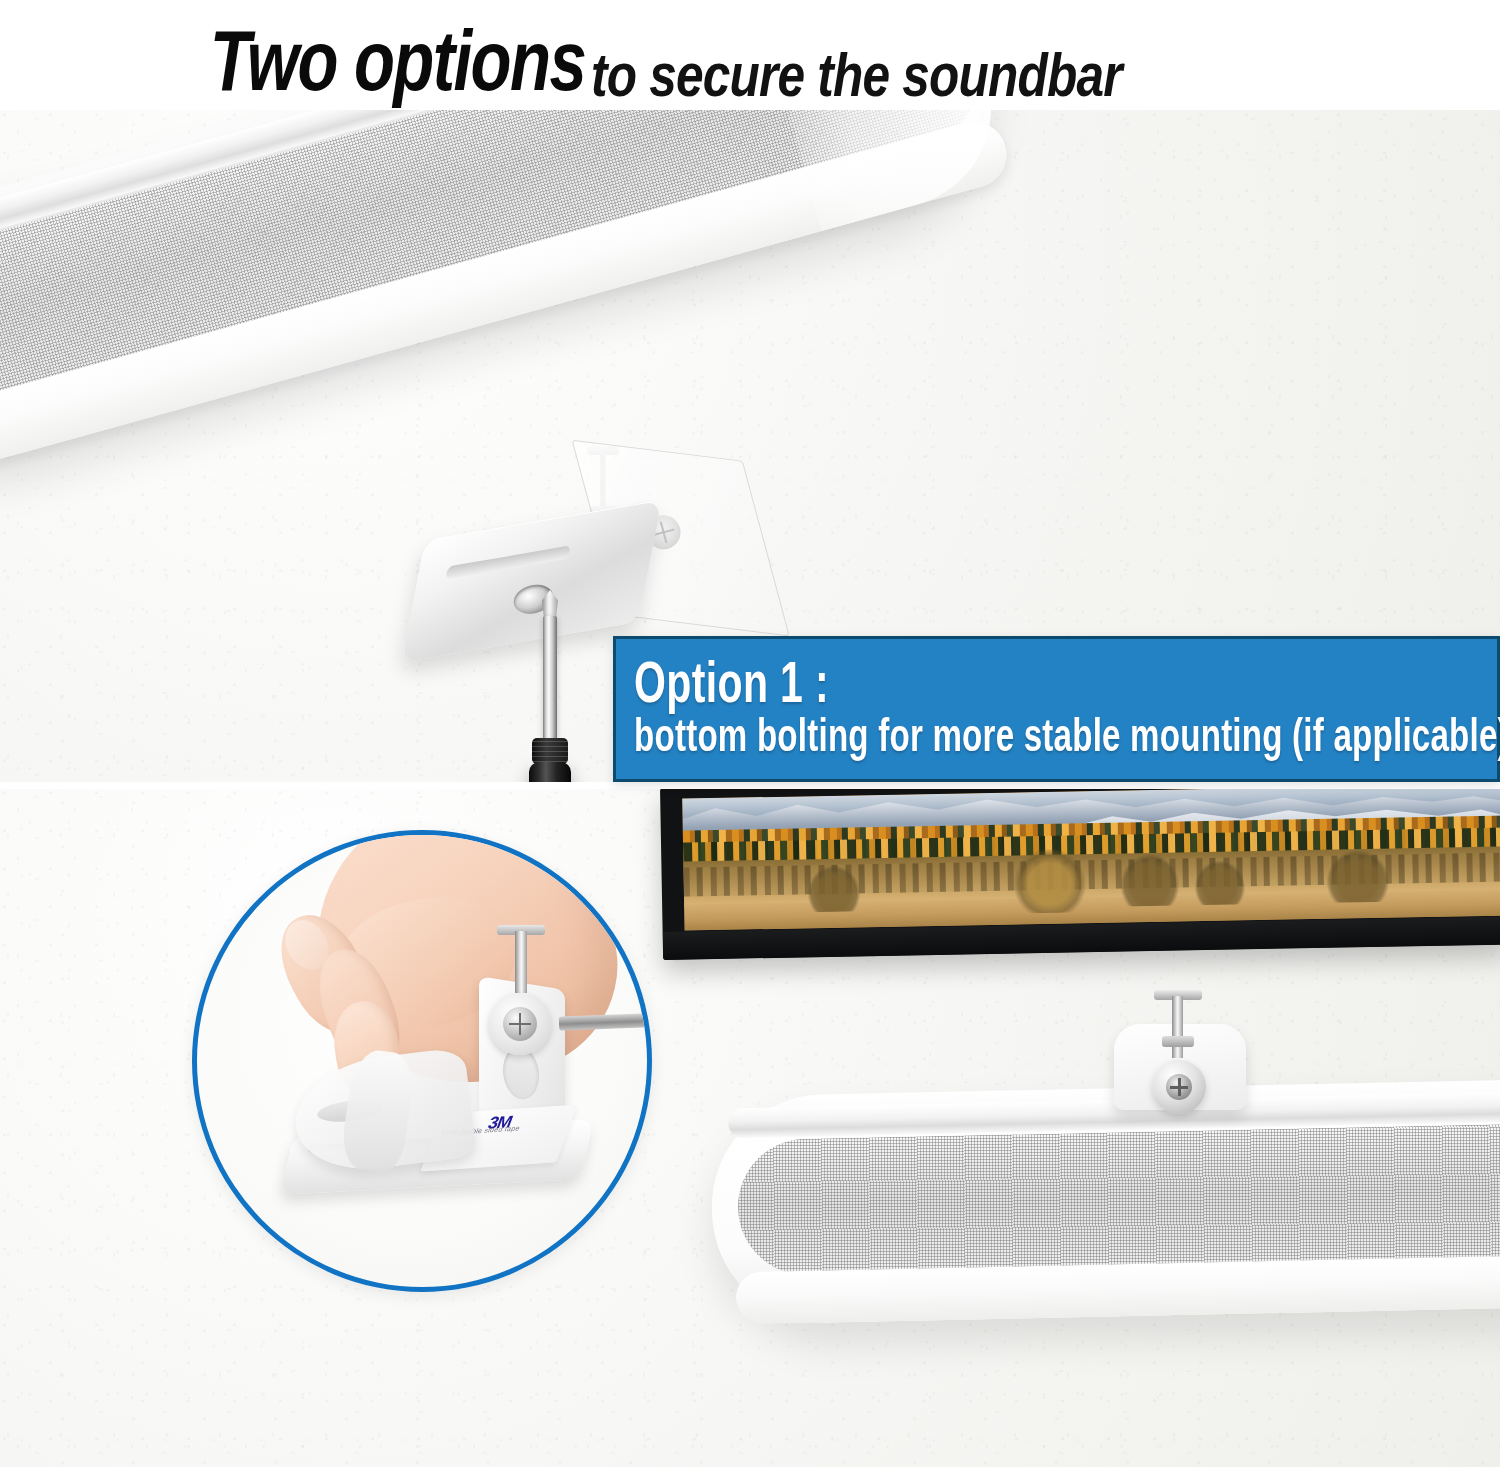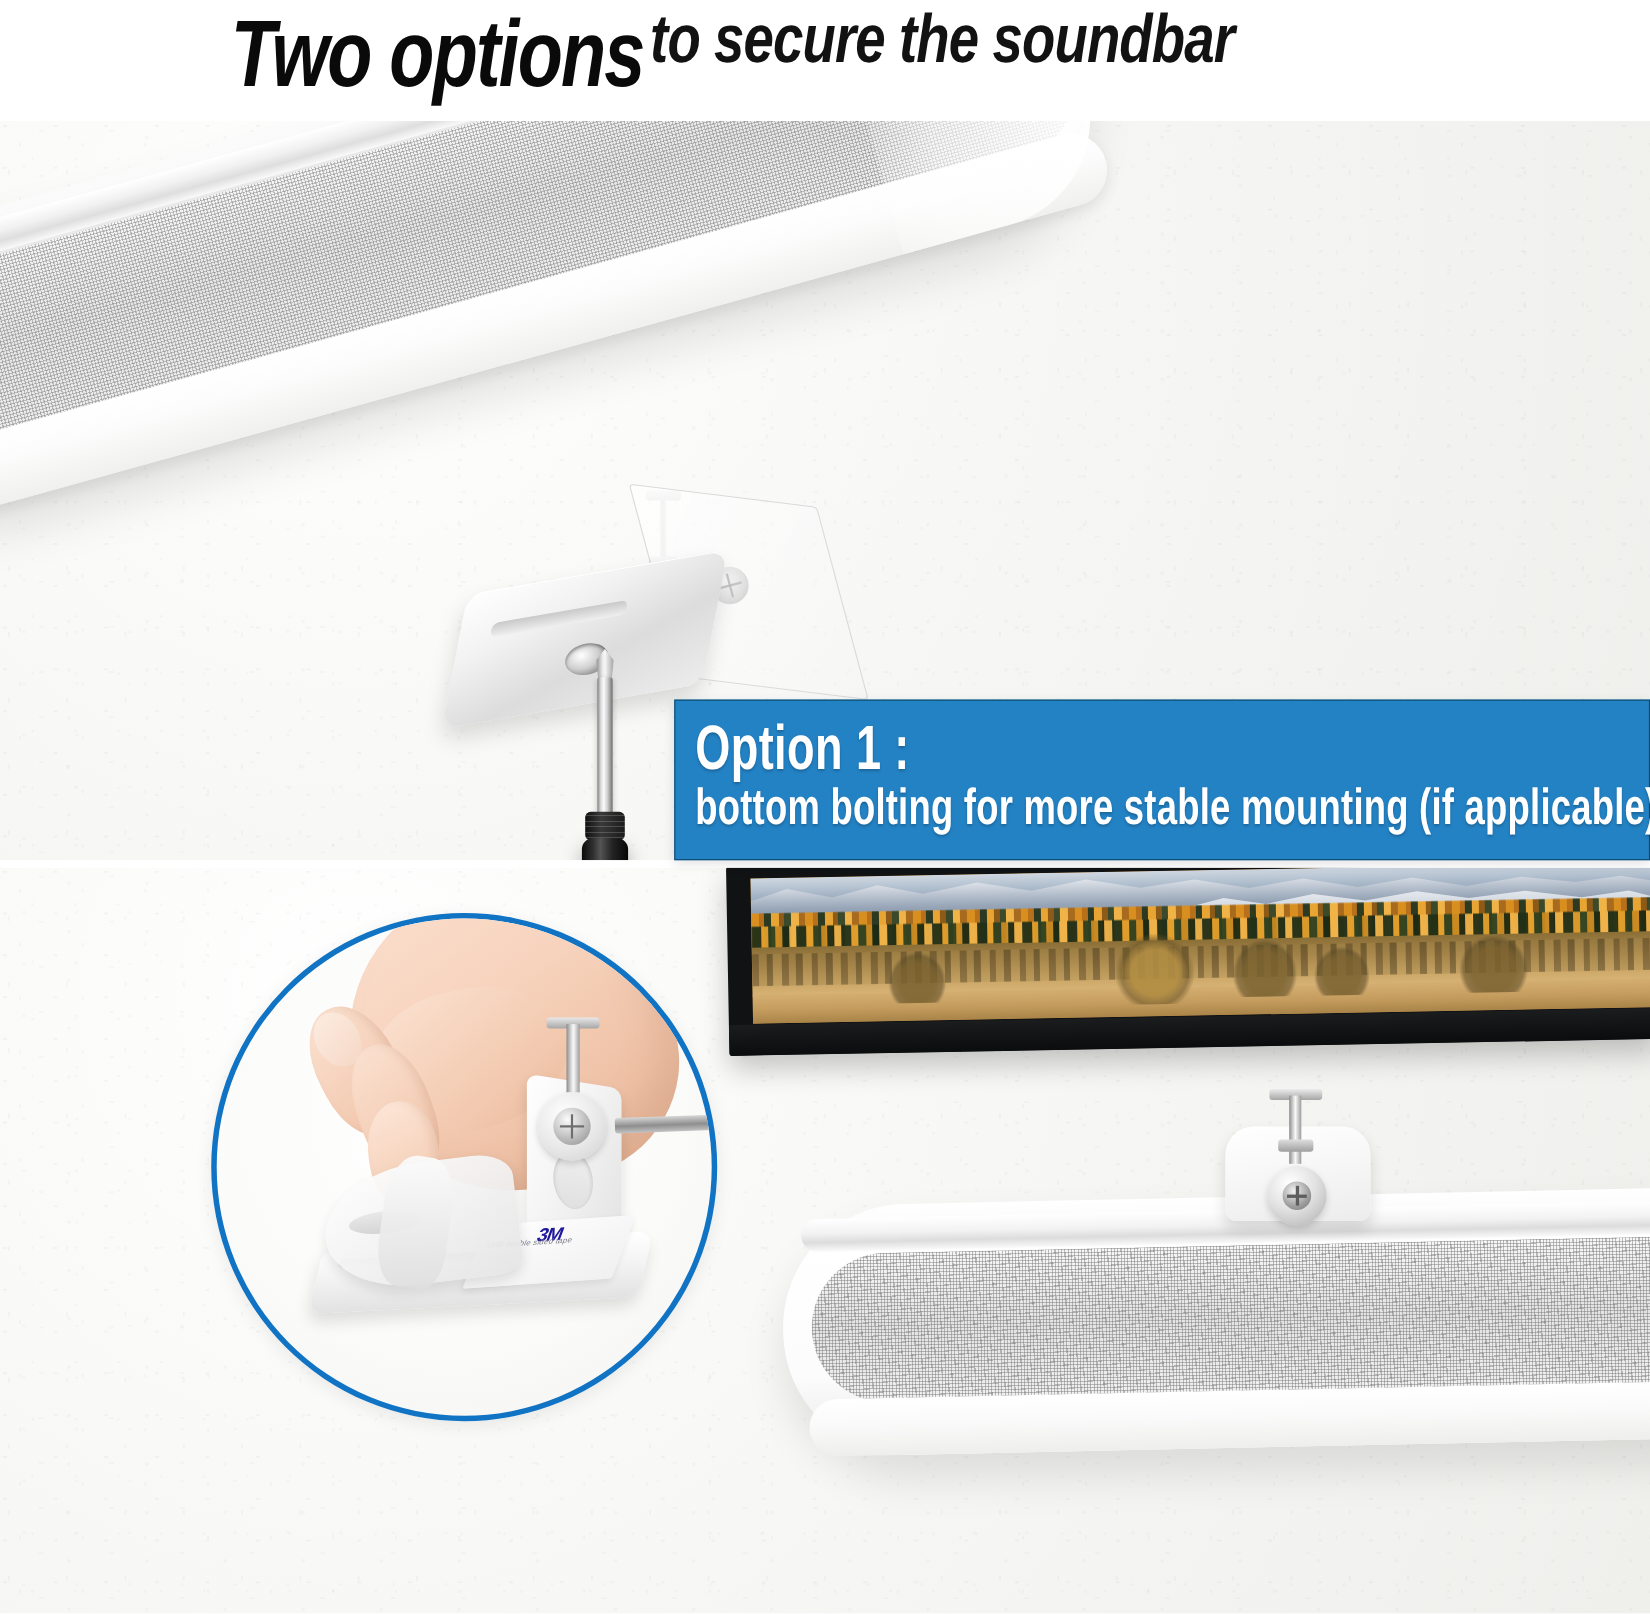--- a/index.html
+++ b/index.html
@@ -9,21 +9,21 @@
   #page{
     position:relative;
     width:1500px;height:1467px;
     overflow:hidden;
     background:#ffffff;
   }
 
   
   #headline{
     position:absolute;left:0;top:0;width:1359px;height:110px;
-    display:flex;align-items:flex-start;justify-content:center;
+    display:flex;align-items:flex-end;justify-content:center;
     white-space:nowrap;
     z-index:60;
     background:#ffffff;
   }
   #headline .h-strong{
     font-family:"Liberation Sans",sans-serif;
     font-weight:bold;font-style:italic;
     font-size:86px;letter-spacing:-2px;
     color:#0a0a0a;
     transform:scaleX(.78);transform-origin:right center;
@@ -185,21 +185,21 @@
   .sd-handle{
     position:absolute;left:17px;top:172px;width:42px;height:118px;border-radius:10px 10px 14px 14px;
     background:linear-gradient(90deg,#0b0b0b 0%,#2f2f2f 24%,#545454 40%,#232323 66%,#070707 100%);
     box-shadow:0 8px 18px rgba(0,0,0,.28);
   }
 
   
   .banner{
     position:absolute;z-index:50;
     background:#2382c4;
-    border:1px solid #0c4a6e;
+    border:3px solid #0c4a6e;
     box-shadow:0 3px 10px rgba(0,0,0,.12);
     color:#ffffff;
     box-sizing:border-box;
   }
   .banner .b-title{
     font-family:"Liberation Sans",sans-serif;
     font-weight:bold;font-size:57px;line-height:1.02;
     letter-spacing:.5px;
     transform:scaleX(.72);transform-origin:left center;
     display:block;white-space:nowrap;

